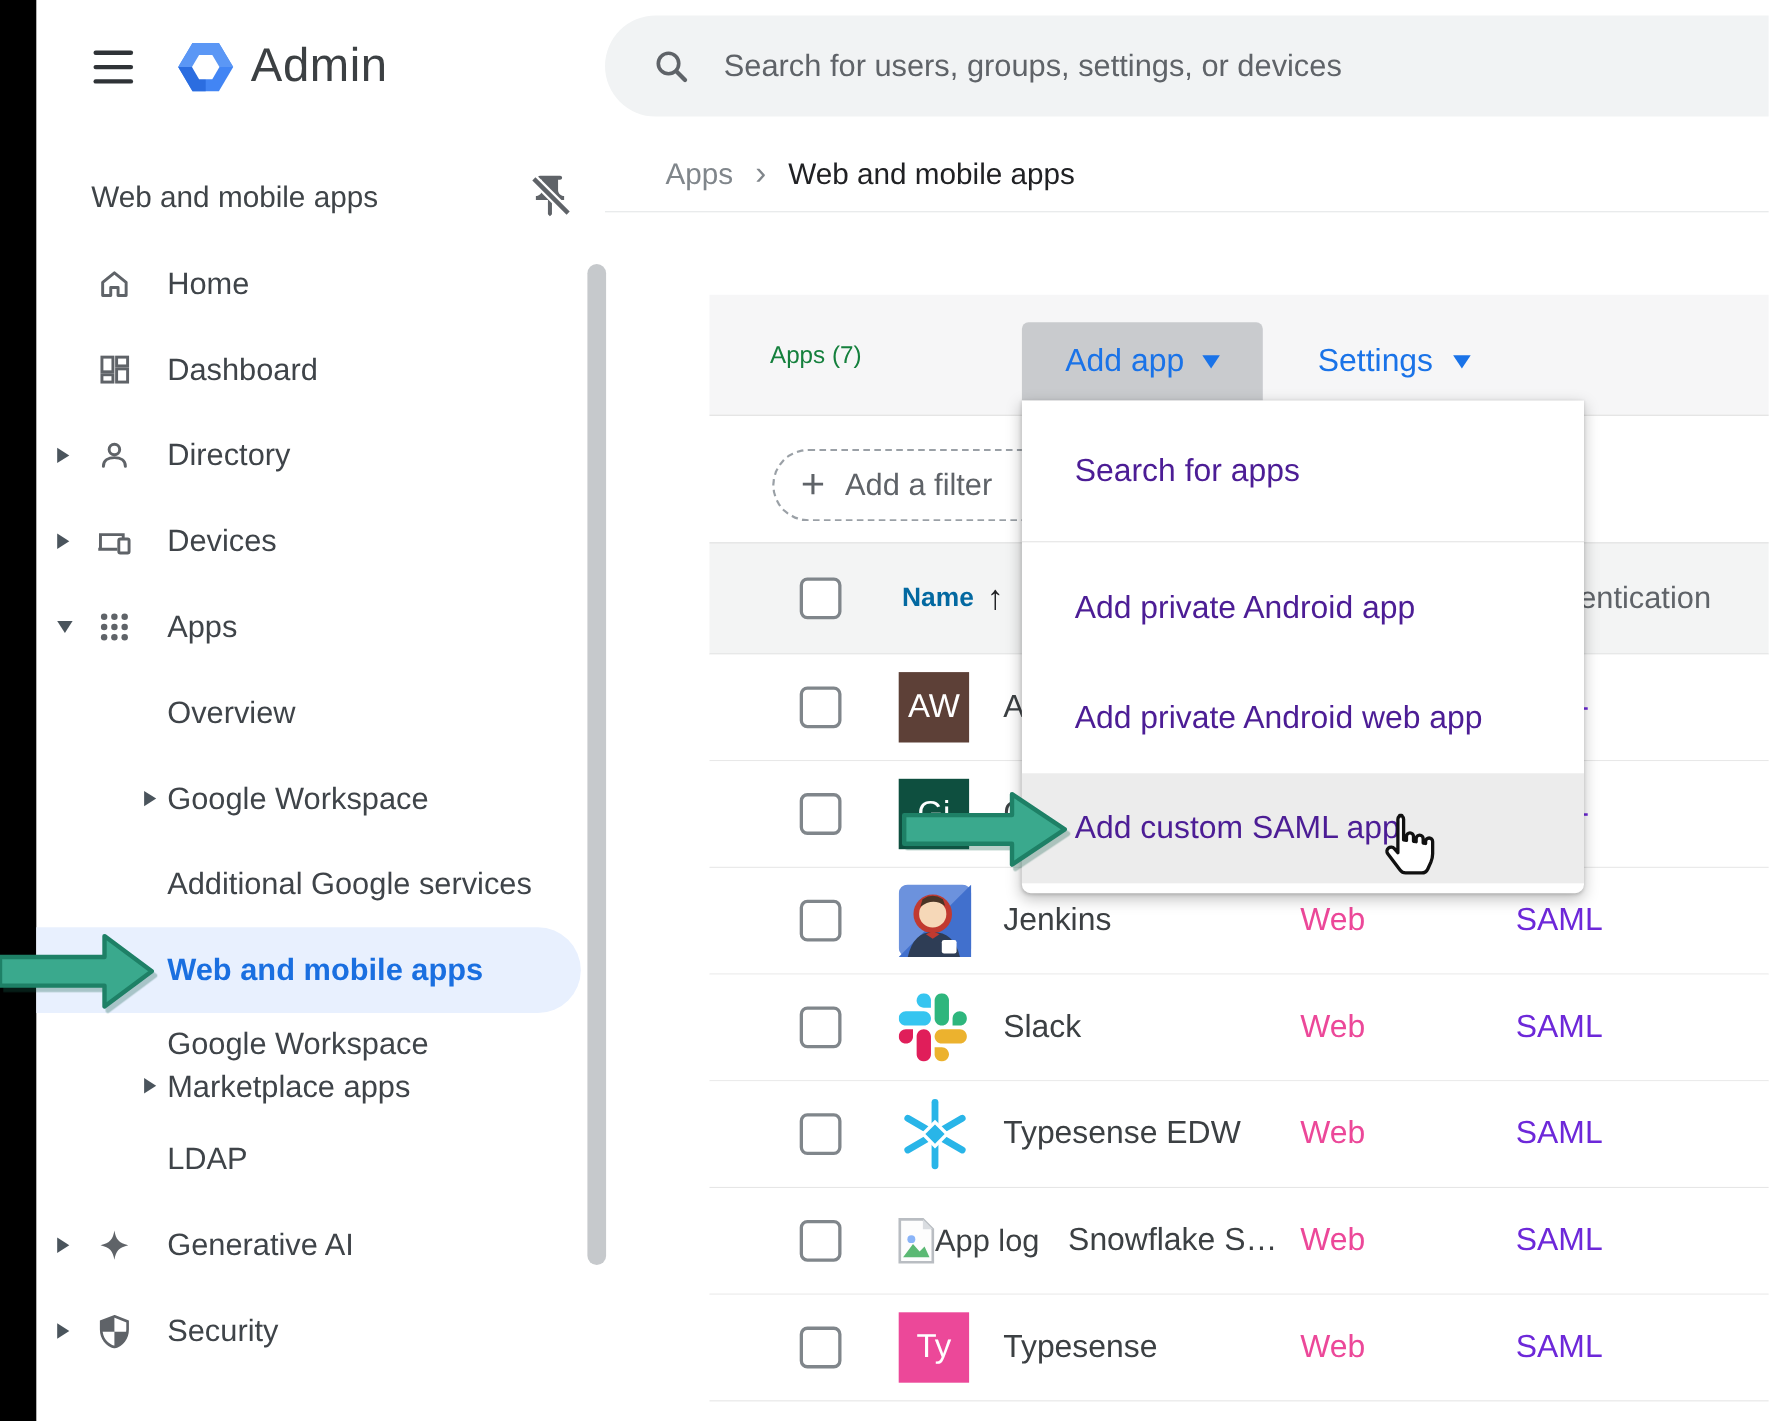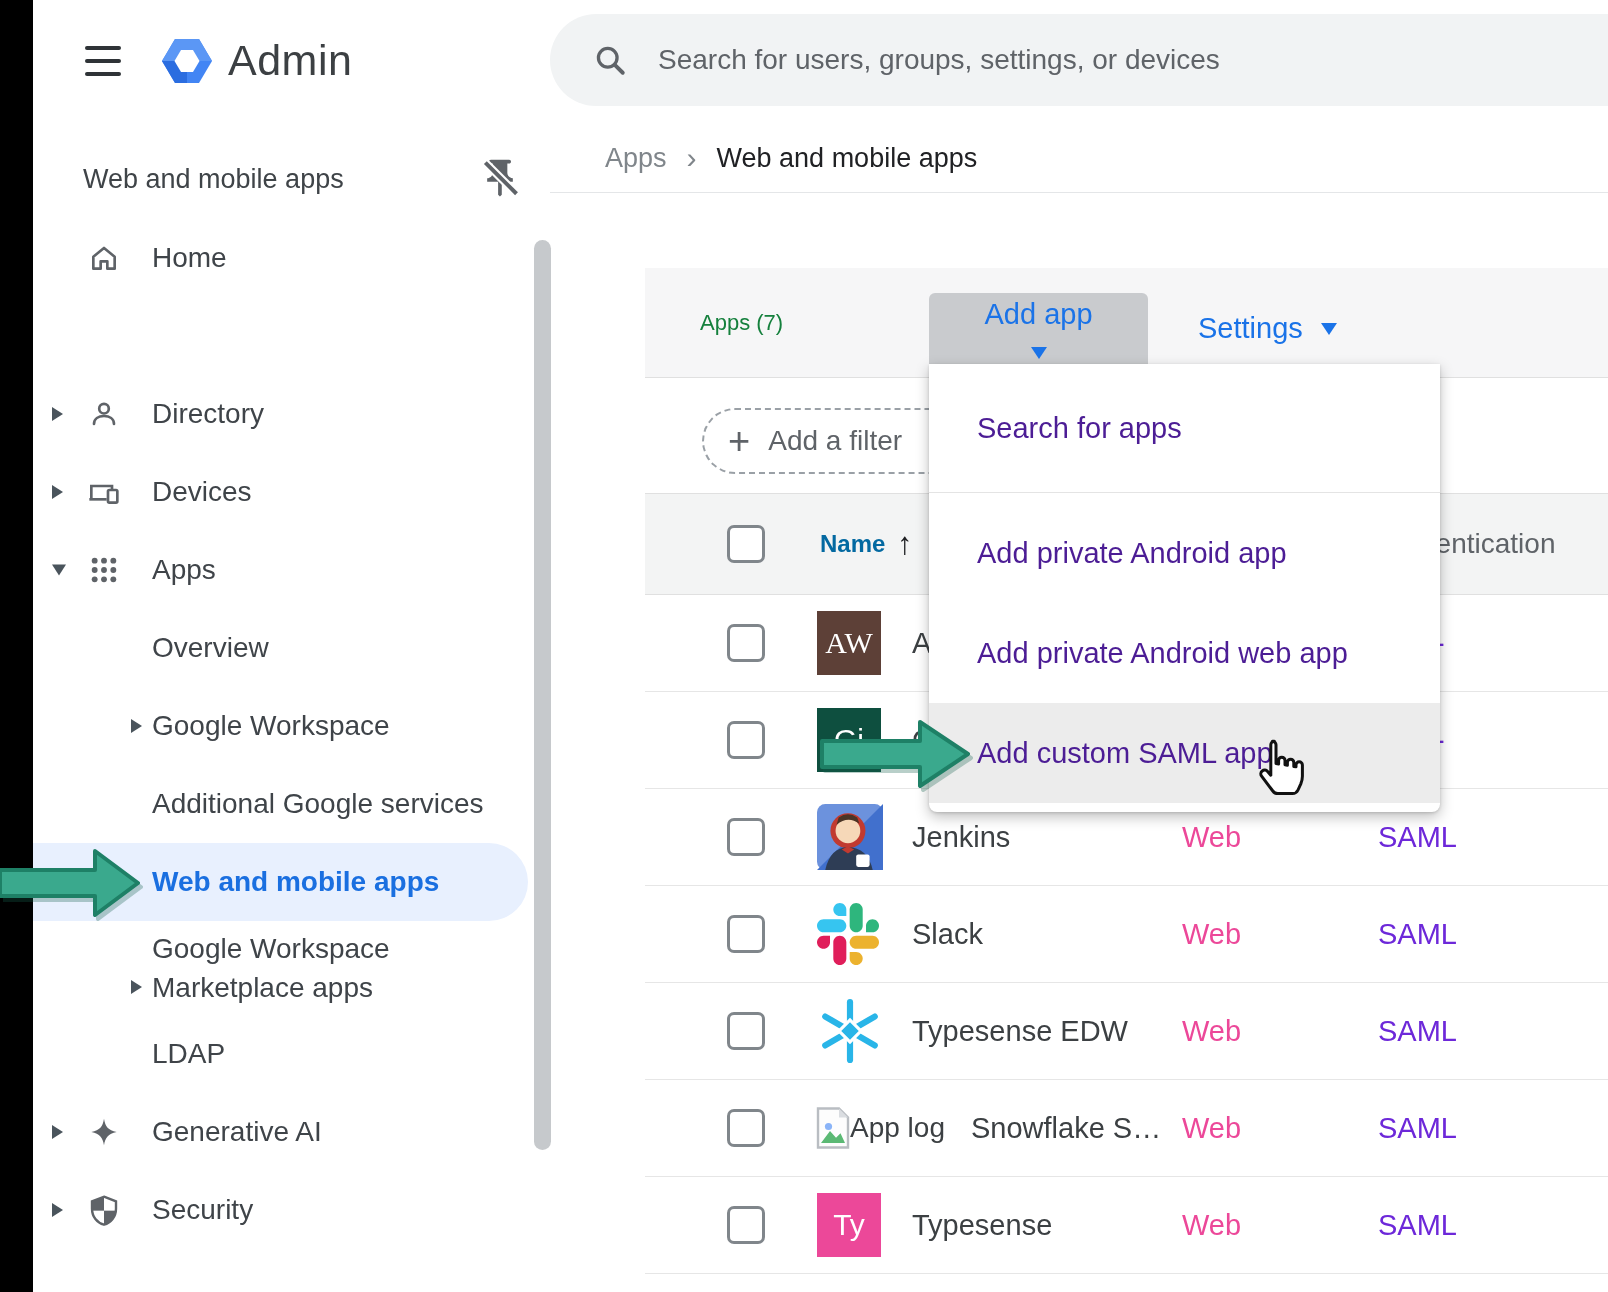--- a/index.html
+++ b/index.html
@@ -56,21 +56,21 @@
                border-radius:9px; }
 
   
   #toolbar { left:645px; top:268px; width:963px; height:110px; background:#f6f6f7;
              border-bottom:1px solid #e0e0e0; }
   #apps-count { left:700px; top:268px; height:110px; display:flex; align-items:center;
                 font-size:22px; color:#15803d; }
   #add-app-btn { left:929px; top:293px; width:219px; height:71px; background:#c9cbce;
                  border-radius:6px 6px 0 0; display:flex; align-items:center;
                  justify-content:center; gap:16px; color:#1a73e8; font-size:29px;
-                 cursor:pointer; z-index:5;flex-direction:column; }
+                 cursor:pointer; z-index:5; }
   .blue-caret { width:0; height:0; border-top:12px solid #1a73e8;
                 border-left:8px solid transparent; border-right:8px solid transparent; }
   #settings-btn { left:1198px; top:293px; height:71px; display:flex; align-items:center;
                   gap:18px; color:#1a73e8; font-size:29px; cursor:pointer; }
 
   
   #filter-pill { left:702px; top:408px; width:310px; height:66px;
                  border:2px dashed #9aa0a6; border-radius:34px; display:flex;
                  align-items:center; gap:18px; padding-left:24px; color:#5f6368;
                  font-size:28px; cursor:pointer; }
@@ -158,20 +158,31 @@
 
 <nav id="nav" class="abs">
 
   <div class="nav-item" id="ni-0">
     <svg class="nicon" width="32" height="32" viewBox="0 0 24 24">
       <path d="M4 11 L12 4.5 L20 11 V20 H14.5 V14.5 H9.5 V20 H4 Z" fill="none" stroke="#5f6368" stroke-width="2" stroke-linejoin="round"></path>
     </svg>
     <span class="nlabel">Home</span>
   </div>
 
+  <div class="nav-item" id="ni-1">
+    <svg class="nicon" width="32" height="32" viewBox="0 0 24 24">
+      <g fill="none" stroke="#5f6368" stroke-width="2">
+        <rect x="3.5" y="3.5" width="7.5" height="10"></rect>
+        <rect x="13.5" y="3.5" width="7.5" height="6"></rect>
+        <rect x="13.5" y="11.5" width="7.5" height="9"></rect>
+        <rect x="3.5" y="15.5" width="7.5" height="5"></rect>
+      </g>
+    </svg>
+    <span class="nlabel">Dashboard</span>
+  </div>
 
   <div class="nav-item" id="ni-2">
     <span class="caret right lv1"></span>
     <svg class="nicon" width="32" height="32" viewBox="0 0 24 24">
       <circle cx="12" cy="8" r="3.6" fill="none" stroke="#5f6368" stroke-width="2"></circle>
       <path d="M4.5 19.5 c0-4 3.4-6 7.5-6 s7.5 2 7.5 6" fill="none" stroke="#5f6368" stroke-width="2" stroke-linecap="round"></path>
     </svg>
     <span class="nlabel">Directory</span>
   </div>
 
@@ -277,21 +288,21 @@
 <div id="table" class="abs">
   <div id="thead">
     <span class="cb"></span>
     <span class="cell h-name">Name</span>
     <span class="cell h-sort">↑</span>
     <span class="cell h-auth">Authentication</span>
   </div>
 
   <div class="trow">
     <span class="cb"></span>
-    <div class="tile" style="background: rgb(93, 64, 55); font-family: Liberation Serif, serif;">AW</div>
+    <div class="tile" style="background: rgb(93, 64, 55);">AW</div>
     <span class="cell c-name">A</span>
     <span class="cell c-platform"></span>
     <span class="cell c-auth dash">-</span>
   </div>
 
   <div class="trow">
     <span class="cb"></span>
     <div class="tile" style="background: rgb(14, 79, 63);">Gi</div>
     <span class="cell c-name">G</span>
     <span class="cell c-platform"></span>

